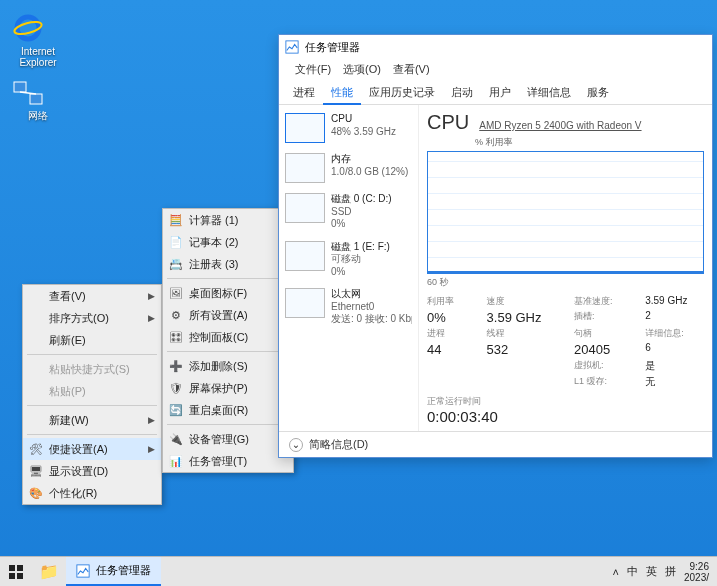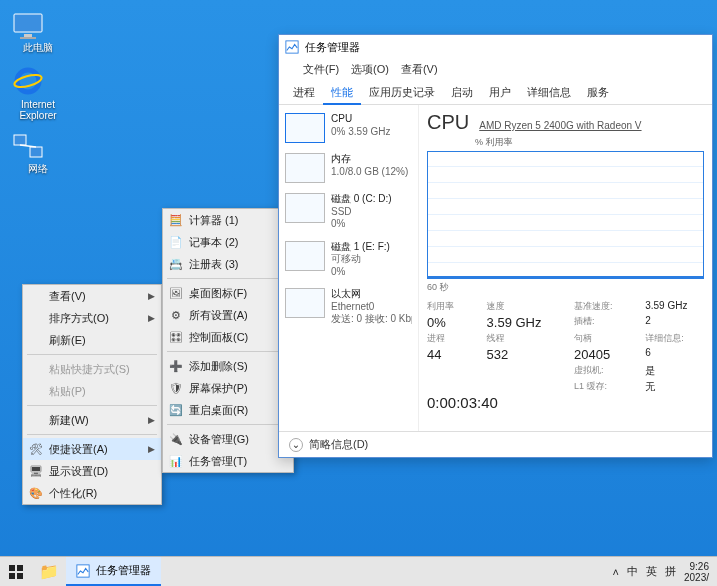--- a/index.html
+++ b/index.html
@@ -14,21 +14,21 @@
 .ctx-menu .row.dis { color:#9a9a9a; }
 .ctx-menu .row .arr { position:absolute; right:6px; font-size:9px; color:#555; }
 .ctx-menu .sep { height:1px; background:#ccc; margin:3px 4px; }
 .ctx-menu .row .icn { position:absolute; left:6px; font-size:11px; width:14px; text-align:center; color:#444; }
 #ctx1 { top:284px; left:22px; width:140px; }
 #ctx2 { top:208px; left:162px; width:132px; }
 
 .tm { position:absolute; top:34px; left:278px; width:435px; height:424px; background:#fff; border:1px solid #5a8fd6; box-shadow:0 4px 12px rgba(0,0,0,.2); display:flex; flex-direction:column; }
 .tm-title { height:24px; display:flex; align-items:center; padding:0 6px; font-size:11px; }
 .tm-title .ic { width:14px; height:14px; margin-right:6px; }
-.tm-menu { height:20px; display:flex; align-items:center; gap:12px; padding:0 24px; font-size:11px; color:#333; }
+.tm-menu { height:20px; display:flex; align-items:center; gap:12px; padding:0 16px; font-size:11px; color:#333; }
 .tm-tabs { display:flex; border-bottom:1px solid #ddd; padding-left:6px; font-size:11px; margin-top:2px; }
 .tm-tabs .tab { padding:4px 8px; color:#333; cursor:pointer; position:relative; }
 .tm-tabs .tab.active { color:#1a73e8;font-family:Liberation Serif, serif; }
 .tm-tabs .tab.active::after { content:""; position:absolute; left:0; right:0; bottom:-1px; height:2px; background:#1a73e8; }
 .tm-body { flex:1; display:flex; overflow:hidden; }
 .tm-left { width:140px; border-right:1px solid #eee; padding:6px 4px; display:flex; flex-direction:column; gap:6px; overflow:hidden; }
 .rcard { display:flex; gap:6px; cursor:pointer; padding:2px; }
 .rcard .thumb { width:40px; height:30px; border:1px solid #1a73e8; background:#f5faff; flex-shrink:0; }
 .rcard.inactive .thumb { border-color:#bbb; }
 .rcard .meta { font-size:10px; line-height:1.25; overflow:hidden; }
@@ -59,30 +59,20 @@
 .taskbar .clock { text-align:right; font-size:10px; line-height:1.1; }
 
 svg { display:block; }
 </style>
 </head>
 <body>
 
 <div class="desktop-icons" id="dicons">
     <div class="d-icon">
       <div class="ic">
-        <svg width="32" height="28" viewBox="0 0 32 28">
-          <rect x="2" y="2" width="28" height="18" rx="1" fill="#3b8fe0" stroke="#fff"></rect>
-          <rect x="12" y="22" width="8" height="3" fill="#ccc"></rect>
-          <rect x="8" y="25" width="16" height="2" fill="#aaa"></rect>
-        </svg>
-      </div>
-      <div class="lbl">此电脑</div>
-    </div>
-    <div class="d-icon">
-      <div class="ic">
         <svg width="32" height="32" viewBox="0 0 32 32">
           <circle cx="16" cy="16" r="11" fill="none" stroke="#1a73e8" stroke-width="5"></circle>
           <ellipse cx="16" cy="16" rx="14" ry="5" fill="none" stroke="#ffcc00" stroke-width="2" transform="rotate(-15 16 16)"></ellipse>
         </svg>
       </div>
       <div class="lbl">Internet Explorer</div>
     </div>
     <div class="d-icon">
       <div class="ic">
         <svg width="32" height="28" viewBox="0 0 32 28">
@@ -205,21 +195,21 @@
       <div class="tab">用户</div>
       <div class="tab">详细信息</div>
       <div class="tab">服务</div>
     </div>
   <div class="tm-body">
     <div class="tm-left" id="tmleft">
         <div class="rcard">
           <div class="thumb"></div>
     <div class="meta">
       <div class="t">CPU</div>
-      <div class="s">0% 3.59 GHz</div>
+      <div class="s">48% 3.59 GHz</div>
 
     </div>
         </div>
         <div class="rcard inactive">
           <div class="thumb"></div>
     <div class="meta">
       <div class="t">内存</div>
       <div class="s">1.0/8.0 GB (12%)</div>
 
     </div>
@@ -276,20 +266,21 @@
   <div class="valS">6</div>
   <div></div>
           <div></div>
   <div class="lbl">虚拟机:</div>
   <div class="valS">是</div>
   <div></div>
           <div></div>
   <div class="lbl">L1 缓存:</div>
   <div class="valS">无</div>
         </div>
+      <div class="uptime-lbl">正常运行时间</div>
       <div class="uptime">0:00:03:40</div>
     </div>
   </div>
   <div class="tm-foot">
     <span class="chev">⌄</span>
     <span>简略信息(D)</span>
   </div>
 </div>
 
 <div class="taskbar">

